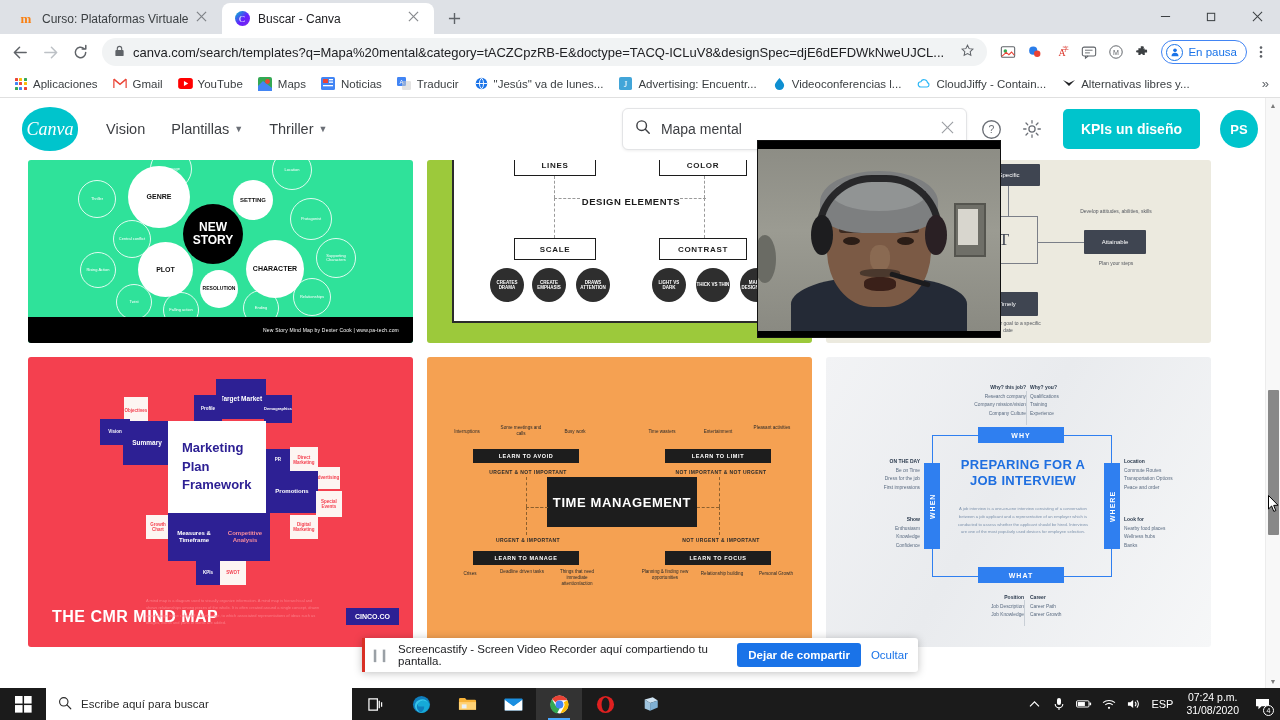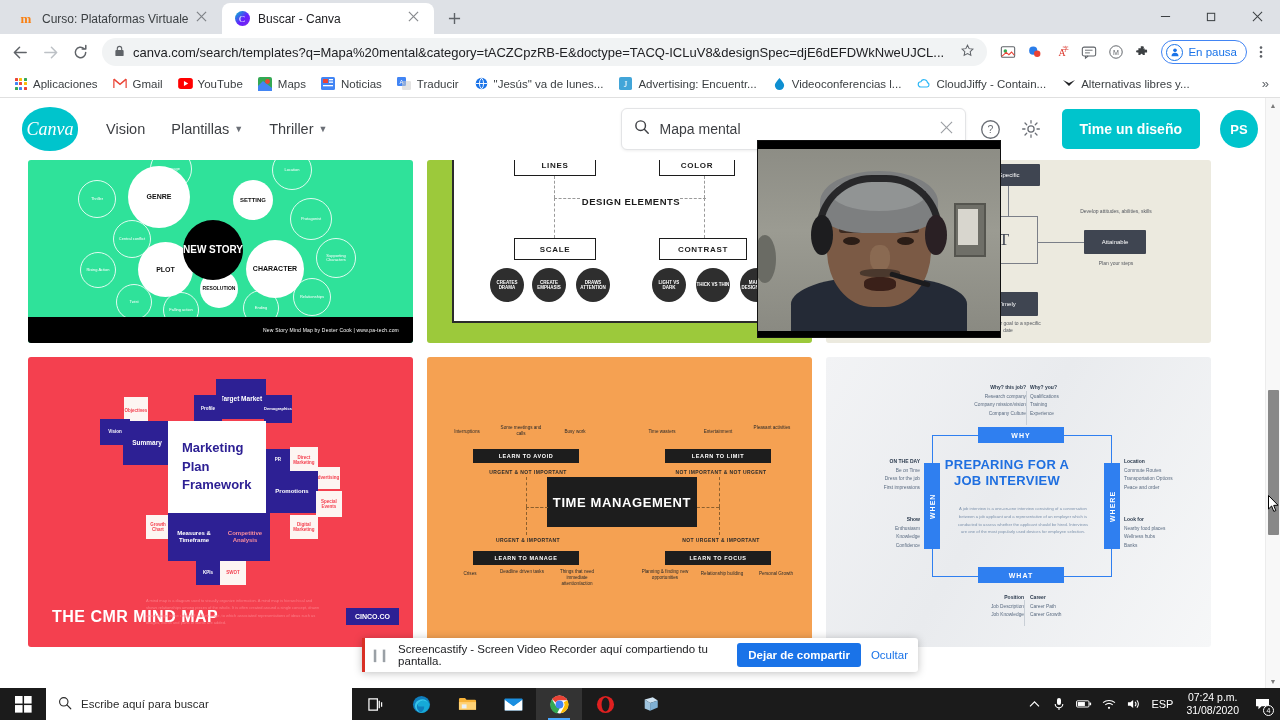--- a/index.html
+++ b/index.html
@@ -518,21 +518,21 @@
                   <path d="M11 17.6 V20.2"></path>
                   <path d="M1.8 11 H4.4"></path>
                   <path d="M17.6 11 H20.2"></path>
                   <path d="M4.4 4.4 L6.3 6.3"></path>
                   <path d="M15.7 15.7 L17.6 17.6"></path>
                   <path d="M17.6 4.4 L15.7 6.3"></path>
                   <path d="M6.3 15.7 L4.4 17.6"></path>
                 </g>
               </svg>
           </div>
-          <div class="cta">Time un diseño</div>
+          <div class="cta">KPIs un diseño</div>
           <div class="avatar">PS</div>
         </div>
       </div>
 
       <div class="grid">
 
         <div class="card c-green">
           <div class="bub ring" style="left:122px;top:-12px;width:42px;height:42px;font-size:4px;">Language</div>
           <div class="bub ring" style="left:244px;top:-10px;width:40px;height:40px;font-size:4px;">Location</div>
           <div class="bub ring" style="left:50px;top:20px;width:38px;height:38px;font-size:4px;">Thriller</div>
@@ -543,29 +543,29 @@
           <div class="bub ring" style="left:88px;top:124px;width:36px;height:36px;font-size:4px;">Twist</div>
           <div class="bub ring" style="left:135px;top:132px;width:36px;height:36px;font-size:4px;">Falling action</div>
           <div class="bub ring" style="left:215px;top:130px;width:36px;height:36px;font-size:4px;">Ending</div>
           <div class="bub ring" style="left:265px;top:118px;width:38px;height:38px;font-size:4px;">Relationships</div>
 
           <div class="bub" style="left:100px;top:6px;width:62px;height:62px;font-size:7px;">GENRE</div>
           <div class="bub" style="left:205px;top:20px;width:40px;height:40px;font-size:6px;">SETTING</div>
           <div class="bub" style="left:110px;top:82px;width:55px;height:55px;font-size:7px;">PLOT</div>
           <div class="bub" style="left:218px;top:80px;width:58px;height:58px;font-size:7px;">CHARACTER</div>
           <div class="bub" style="left:172px;top:110px;width:38px;height:38px;font-size:5px;">RESOLUTION</div>
-          <div class="bub core" style="left:155px;top:60px;width:60px;height:60px;font-size:10px;">NEW STORY</div>
+          <div class="bub core" style="left:155px;top:44px;width:60px;height:60px;font-size:12px;">NEW STORY</div>
 
           <div class="footer">New Story Mind Map by Dexter Cook | www.pa-tech.com</div>
         </div>
 
         <div class="card c-lime">
           <div class="inner">
             <div class="dbox" style="left:60px;top:0px;width:82px;height:22px;">LINES</div>
-            <div class="dbox" style="left:205px;top:0px;width:76px;height:22px;">COLOR</div>
+            <div class="dbox" style="left:205px;top:0px;width:88px;height:22px;">COLOR</div>
             <div class="dconn" style="left:100px;top:22px;height:22px;"></div>
             <div class="dconn h" style="left:100px;top:44px;width:26px;"></div>
             <div class="dconn" style="left:250px;top:22px;height:22px;"></div>
             <div class="dconn h" style="left:226px;top:44px;width:26px;"></div>
             <div style="position:absolute; left:123px; top:42px; width:108px; text-align:center; font-size:9.5px; font-weight:bold; letter-spacing:.5px; color:#1a1a1a;">DESIGN ELEMENTS</div>
             <div class="dconn" style="left:100px;top:44px;height:40px;"></div>
             <div class="dconn" style="left:250px;top:44px;height:40px;"></div>
             <div class="dbox" style="left:60px;top:84px;width:82px;height:22px;">SCALE</div>
             <div class="dbox" style="left:205px;top:84px;width:88px;height:22px;">CONTRAST</div>
             <div class="dcirc" style="left:36px;top:114px;">CREATES DRAMA</div>
@@ -669,21 +669,21 @@
             <span>Training</span><br>
             <span>Experience</span>
           </div>
 
           <div class="jframe" style="left:106px;top:78px;width:180px;height:142px;"></div>
           <div class="jbar" style="left:152px;top:70px;width:86px;height:16px;">WHY</div>
           <div class="jbar vert" style="left:98px;top:106px;width:16px;height:86px;">WHEN</div>
           <div class="jbar vert" style="left:278px;top:106px;width:16px;height:86px;">WHERE</div>
           <div class="jbar" style="left:152px;top:210px;width:86px;height:16px;">WHAT</div>
 
-          <div class="jtitle" style="left:112px;top:100px;width:138px;">PREPARING FOR A JOB INTERVIEW</div>
+          <div class="jtitle" style="left:128px;top:100px;width:138px;">PREPARING FOR A JOB INTERVIEW</div>
           <div class="jdesc" style="left:130px;top:148px;width:134px;">A job interview is a one-on-one interview consisting of a conversation between a job applicant and a representative of an employer which is conducted to assess whether the applicant should be hired. Interviews are one of the most popularly used devices for employee selection.</div>
 
           <div class="jcol" style="left:34px;top:100px;width:60px;text-align:right;">
             <b>ON THE DAY</b><br>
             <span>Be on Time</span><br>
             <span>Dress for the job</span><br>
             <span>First impressions</span>
           </div>
           <div class="jcol" style="left:34px;top:158px;width:60px;text-align:right;">
             <b>Show</b><br>

